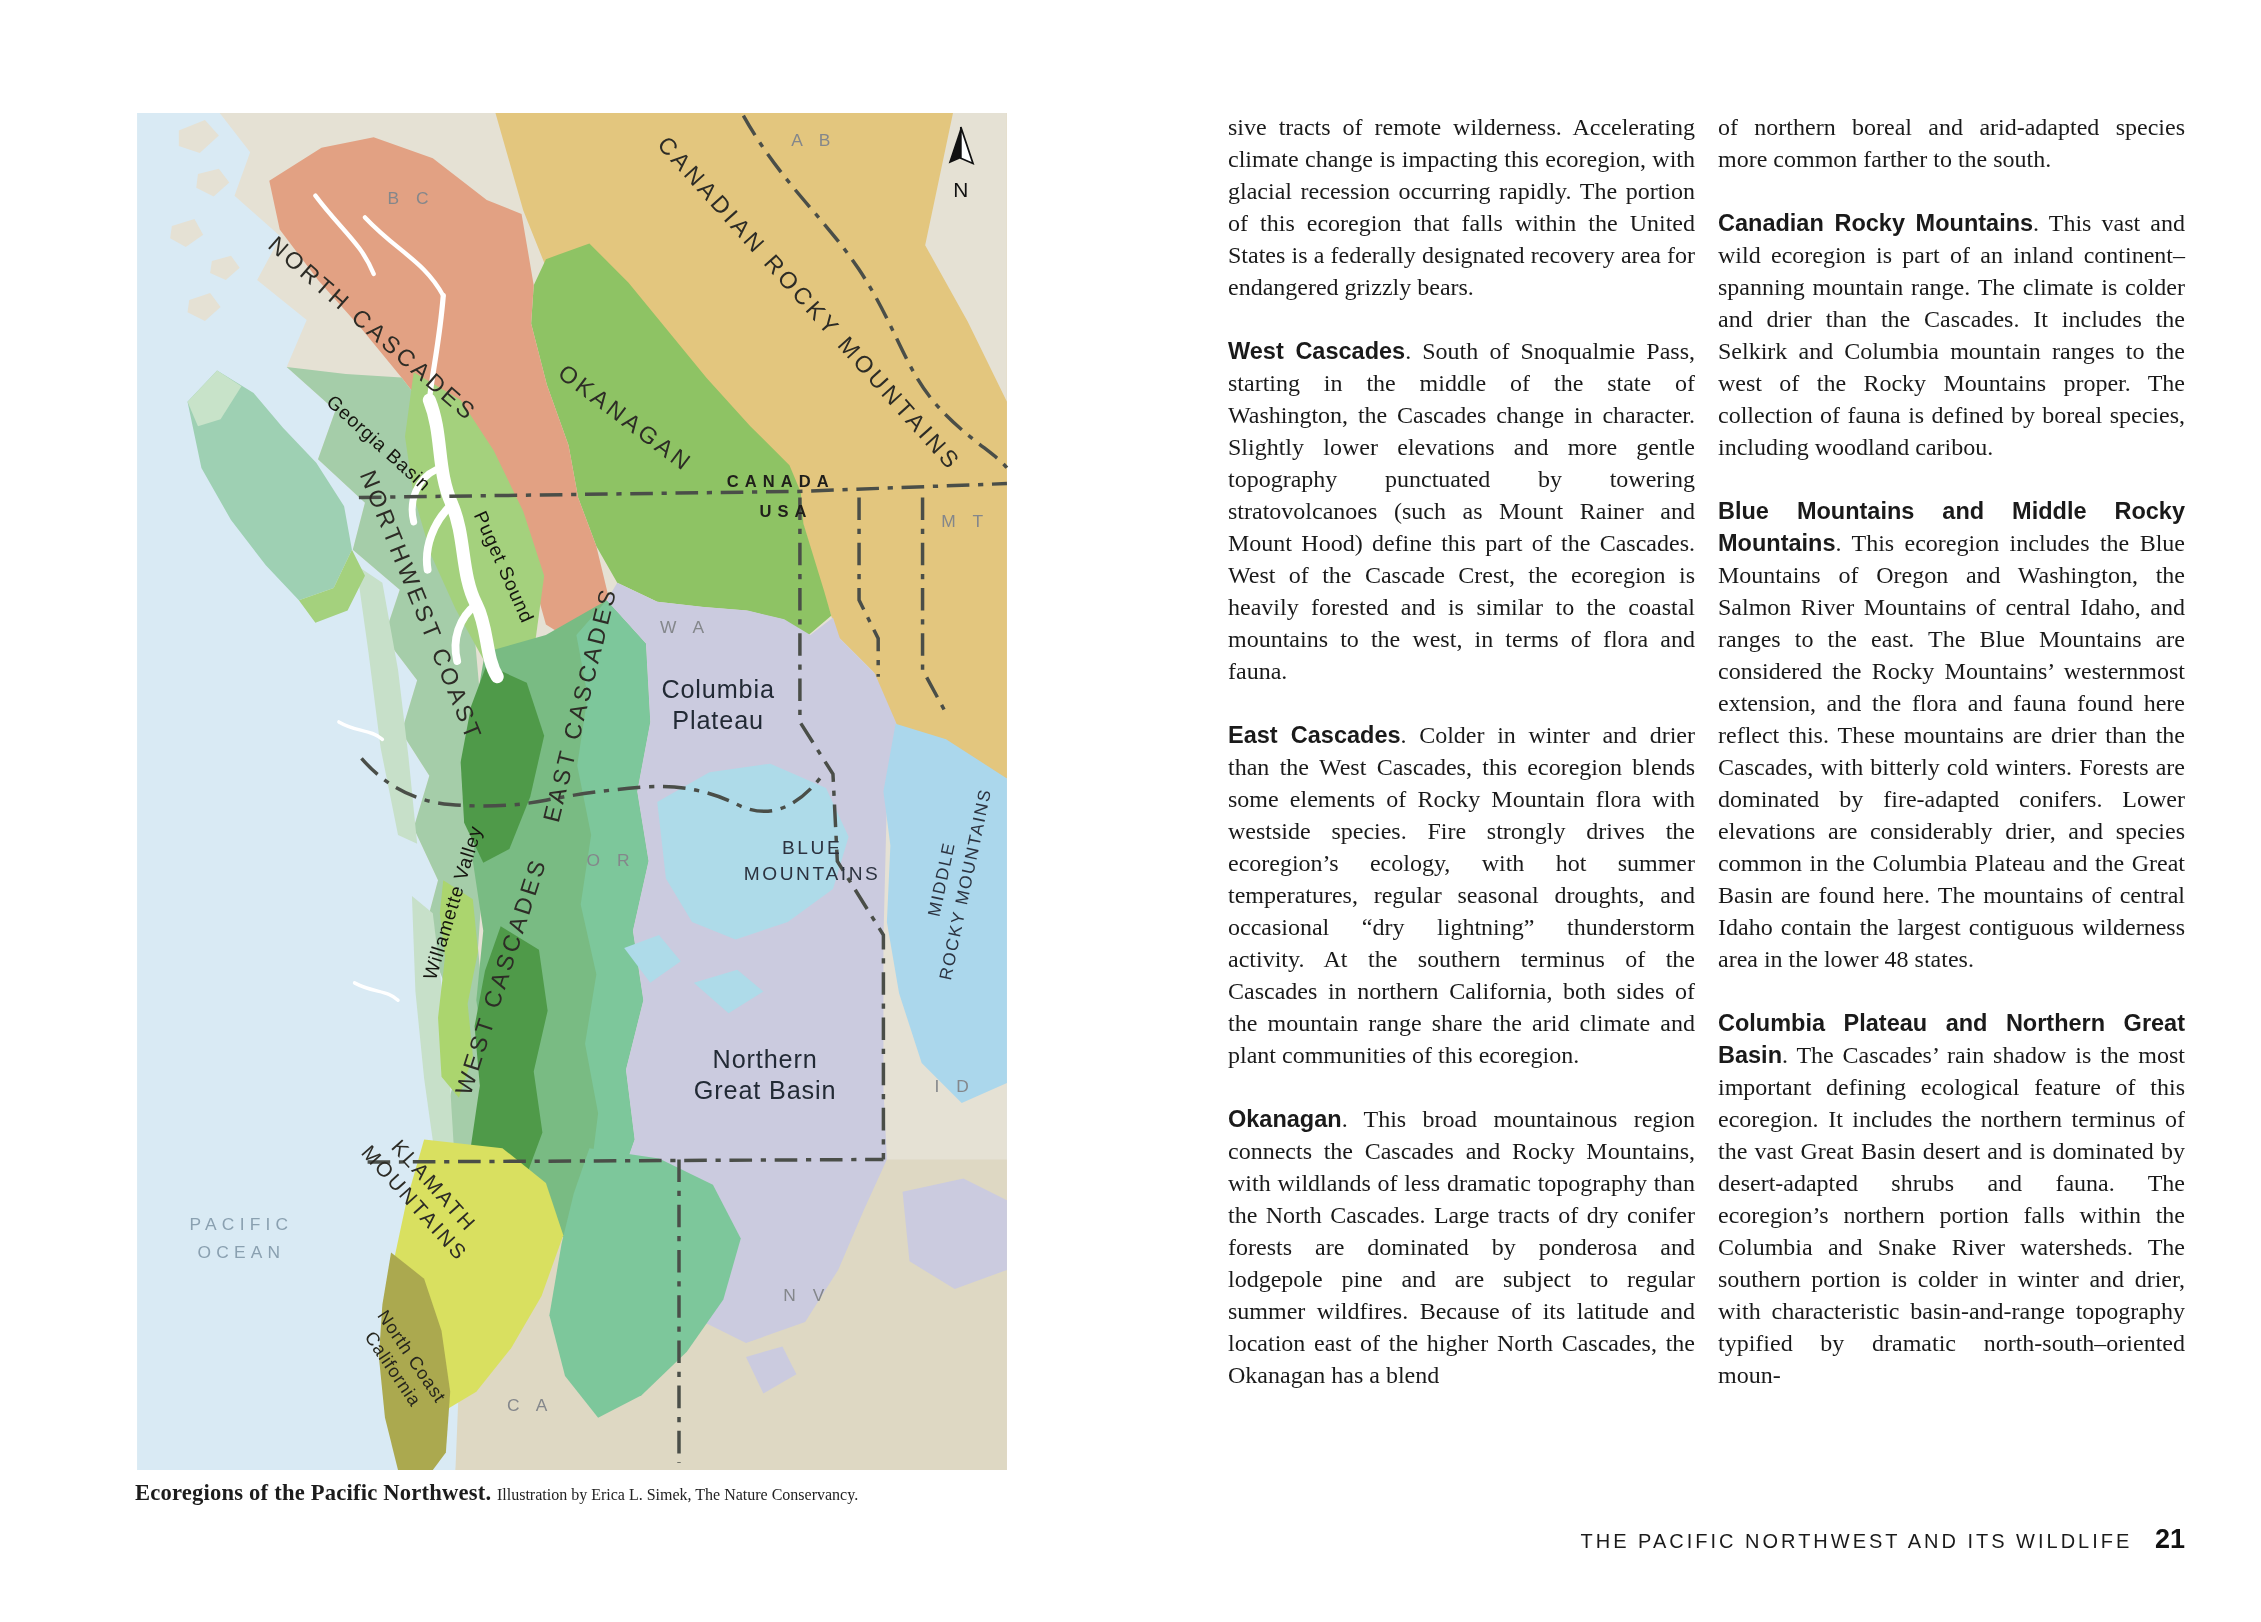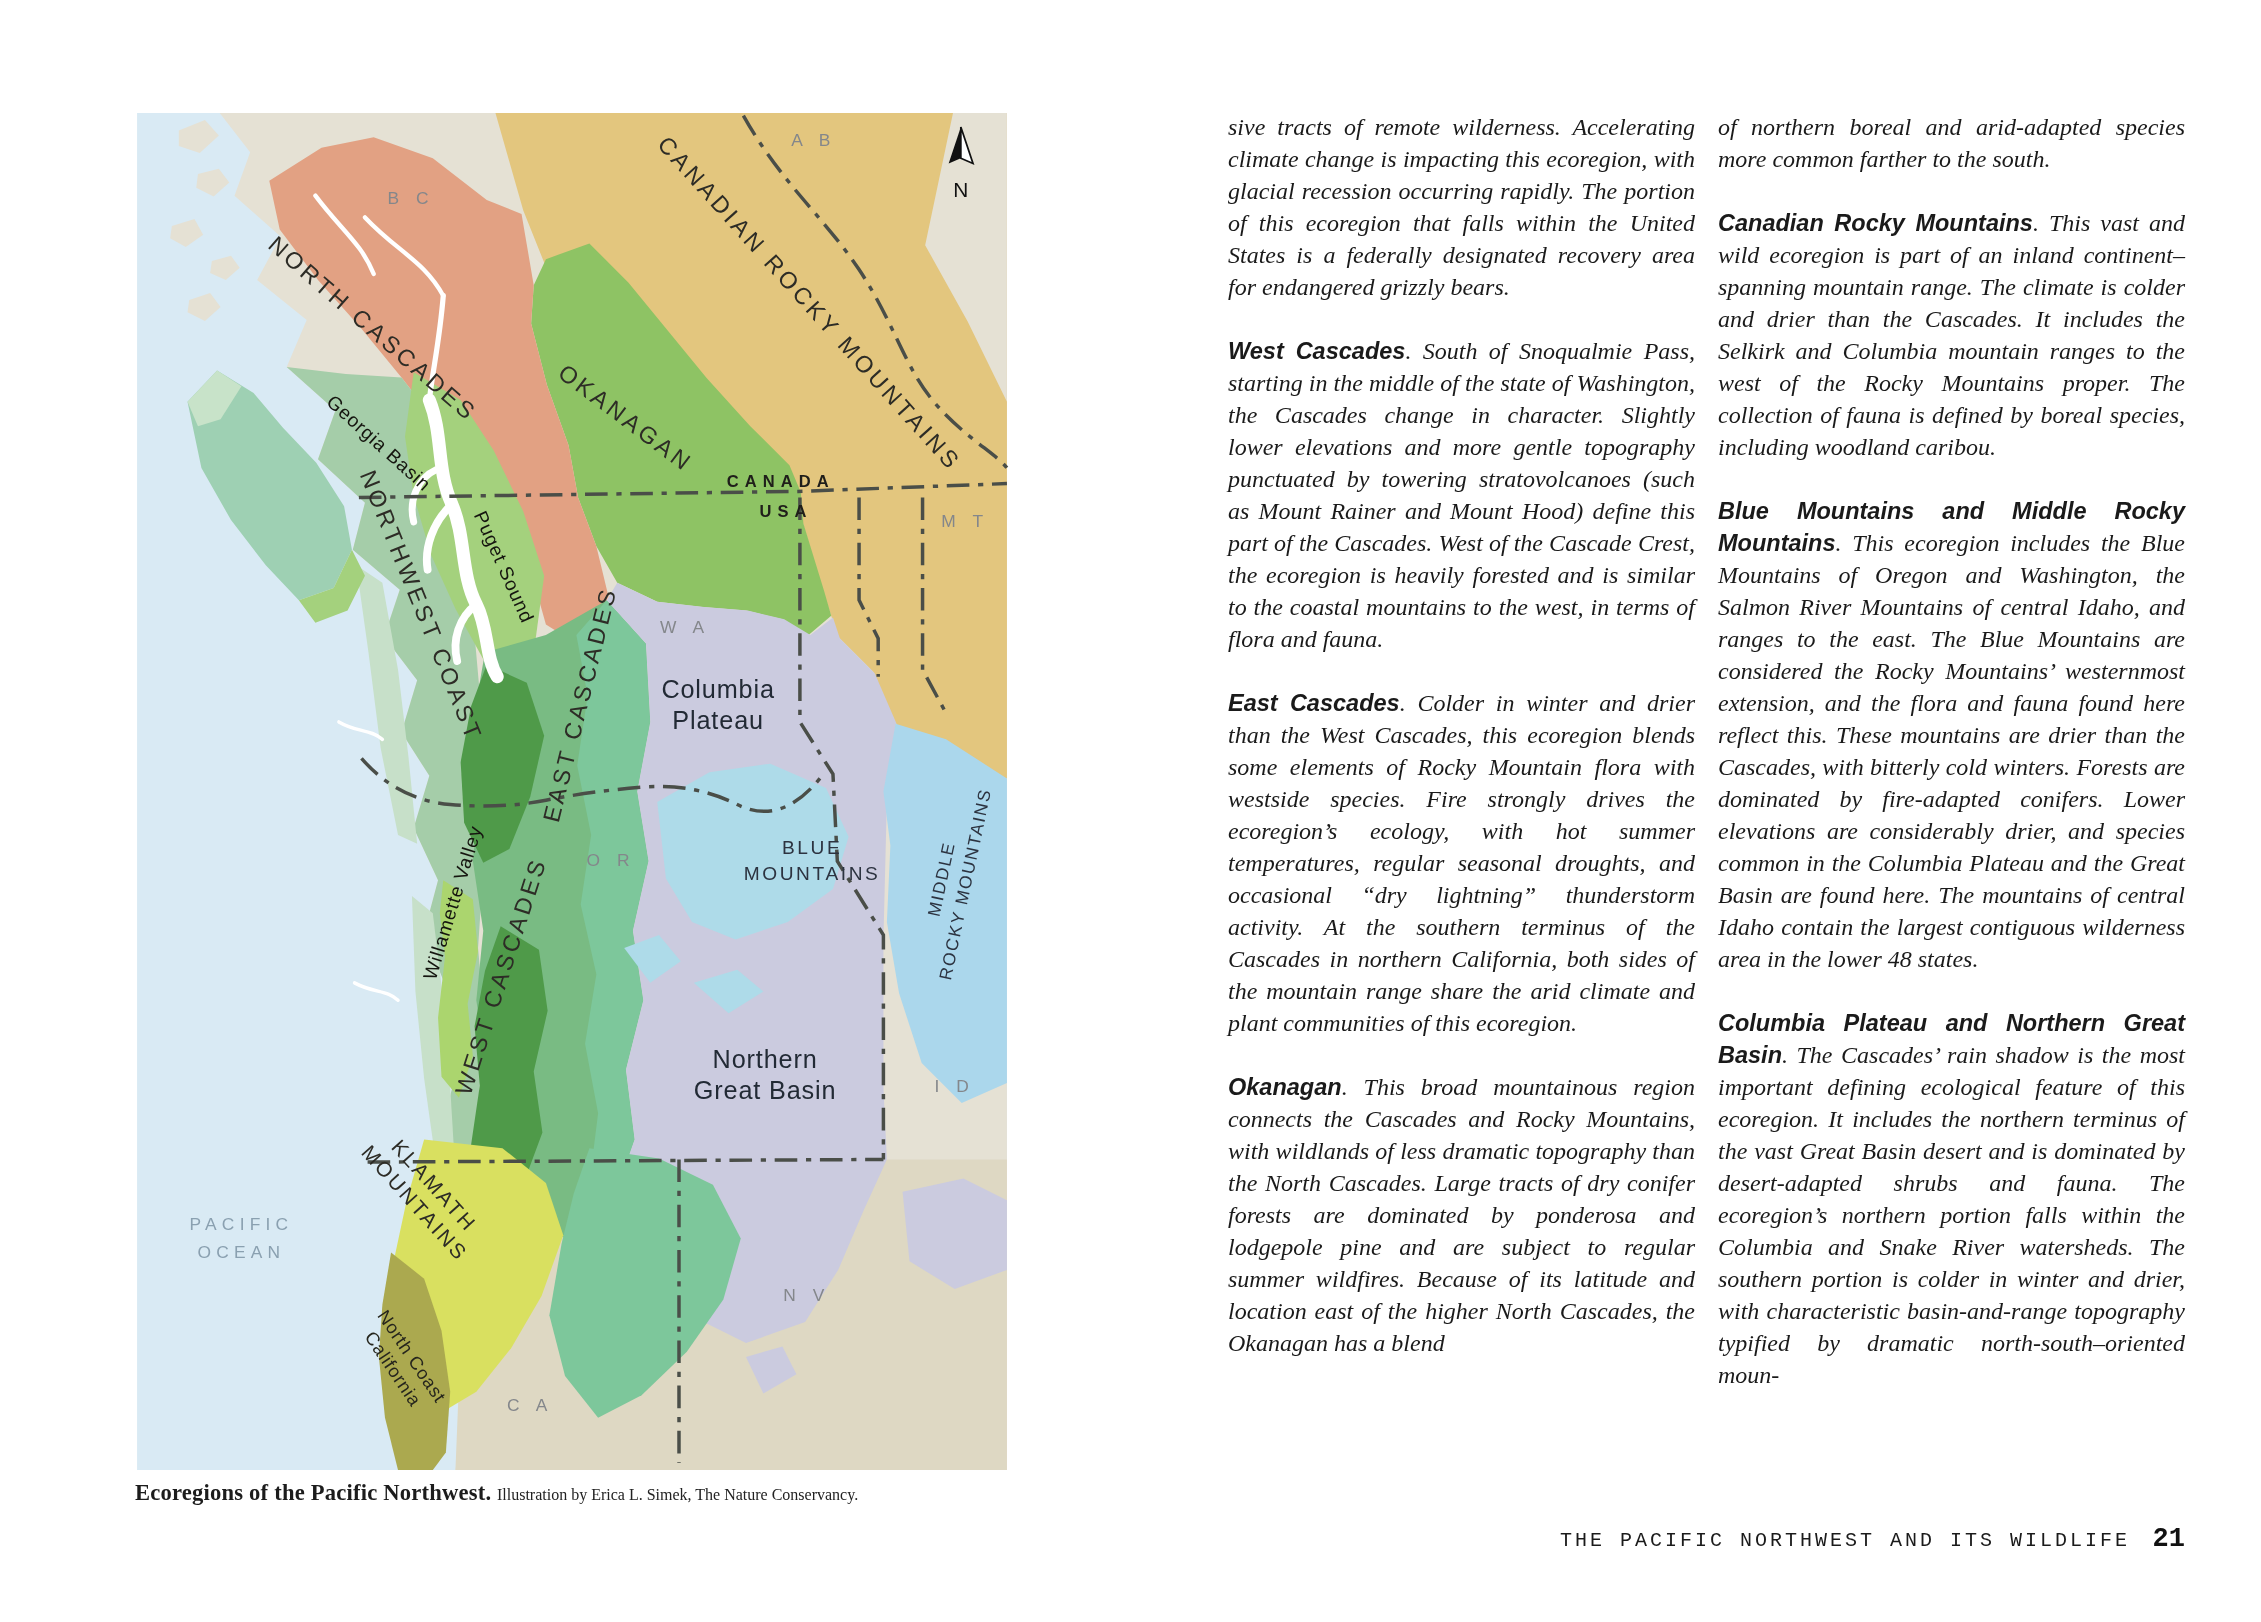--- a/index.html
+++ b/index.html
@@ -8,28 +8,28 @@
     font-family:"Liberation Serif", serif;color:#1a1a1a;overflow:hidden;
   }
   .map-wrap{position:absolute;left:135px;top:113px;width:874px;height:1357px;}
   .caption{
     position:absolute;left:135px;top:1480px;width:922px;
     font-family:"Liberation Serif", serif;font-size:22.6px;color:#1c1c1c;
   }
   .caption .cap-title{font-weight:600;letter-spacing:0.2px;}
   .caption .cap-credit{font-weight:400;font-size:16px;color:#222;}
   .textcols{position:absolute;left:1228px;top:111px;width:957px;}
-  .col{position:absolute;top:0;width:467px;text-align:justify;font-style:italic;}
+  .col{position:absolute;top:0;width:467px;text-align:justify;}
   .col1{left:0;}
   .col2{left:490px;}
   .col p{margin:0 0 32px 0;font-size:24px;line-height:32px;}
   .lead{font-family:"Liberation Sans", sans-serif;font-weight:bold;font-size:23.5px;}
   .footer{
     position:absolute;left:1228px;top:1524px;width:957px;text-align:right;
-    font-family:Liberation Mono, monospace;
+    font-family:Liberation Sans, sans-serif;
   }
   .footer .ftext{font-size:20px;letter-spacing:3px;color:#1b1b1b;}
   .footer .fpage{font-size:27px;font-weight:bold;color:#111;margin-left:22.6px;letter-spacing:0;}
   
   text{font-family:"Liberation Sans", sans-serif;}
   .ml-big{font-size:27px;letter-spacing:4px;fill:#2d2c26;}
   .ml-med{font-size:24px;letter-spacing:3px;fill:#2d2c26;}
   .ml-place{font-size:29px;fill:#222a35;letter-spacing:1px;}
   .ml-water{font-size:22px;fill:#15150f;letter-spacing:1px;}
   .ml-state{font-size:20px;letter-spacing:7px;fill:#84878b;}

